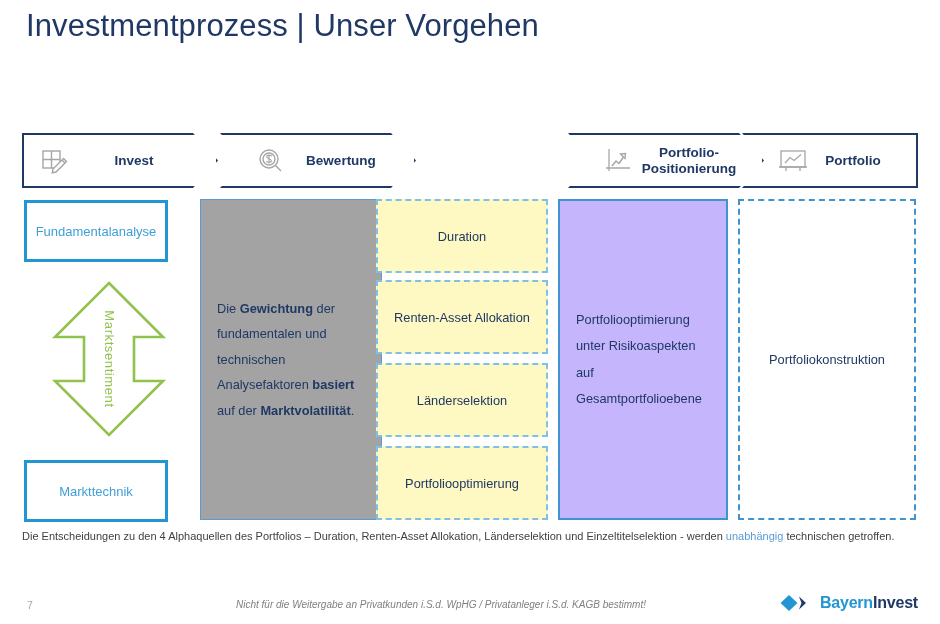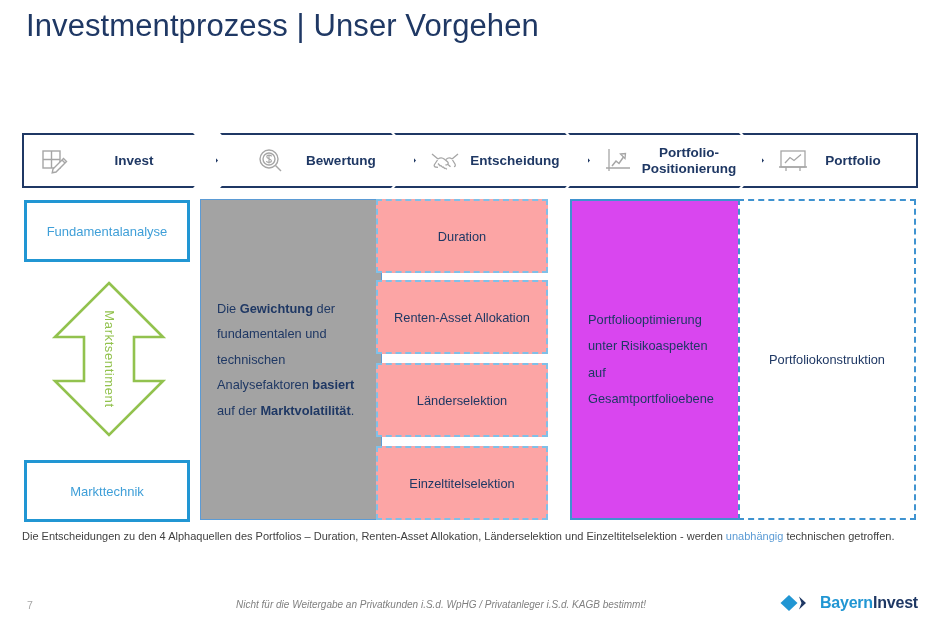--- a/index.html
+++ b/index.html
@@ -116,21 +116,21 @@
     width: 896px;
     height: 325px;
   }
 
   
   .col1 { position: absolute; left: 0; top: 0; width: 170px; height: 325px; }
 
   .blue-box {
     position: absolute;
     left: 2px;
-    width: 166px;
+    width: 144px;
     border: 3px solid #2196d3;
     background: #ffffff;
     display: flex;
     align-items: center;
     justify-content: center;
     font-size: 13px;
     color: #3f9fd8;
   }
   .box-fundamental { top: 3px; height: 62px; }
   .box-markttechnik { top: 263px; height: 62px; }
@@ -176,41 +176,41 @@
   .col2-text b { font-weight: bold; }
 
   
   .col3 { position: absolute; left: 354px; top: 0; width: 172px; height: 325px; }
   .dashed-box {
     position: absolute;
     left: 0;
     width: 172px;
     height: 74px;
     border: 2px dashed #7fc0e8;
-    background: #fca5a5;
+    background: #fef9c3;
     display: flex;
     align-items: center;
     justify-content: center;
     font-size: 12.8px;
     color: #1f3864;
   }
   .d1 { top: 2px; }
   .d2 { top: 83px; }
   .d3 { top: 166px; }
   .d4 { top: 249px; }
 
   
   .col4 {
     position: absolute;
-    left: 548px;
+    left: 536px;
     top: 2px;
     width: 170px;
     height: 321px;
     border: 2px solid #3f93d0;
-    background: #d946ef;
+    background: #c4b5fd;
     display: flex;
     align-items: center;
   }
   .col4-text {
     padding: 0 16px;
     font-size: 12.8px;
     line-height: 2.05;
     color: #1f3864;
   }
 
@@ -314,34 +314,20 @@
         <svg width="30" height="28" viewBox="0 0 30 28" fill="none" stroke="currentColor" stroke-width="1.4">
           <circle cx="13" cy="12" r="9"></circle>
           <circle cx="13" cy="12" r="6"></circle>
           <path d="M13 7.5 V16.5 M15.4 9.4 C15.4 8.4 14.3 8.1 13 8.1 C11.7 8.1 10.8 8.7 10.8 9.7 C10.8 12 15.4 11.3 15.4 13.7 C15.4 14.8 14.3 15.4 13 15.4 C11.7 15.4 10.6 15 10.6 14" stroke-width="1.1"></path>
           <line x1="19.5" y1="18.5" x2="25" y2="24"></line>
         </svg>
       </span>
       <span class="chev-label">Bewertung</span>
     </div>
 
-    <div class="chevron chev-3">
-      <span class="chev-icon">
-        <svg width="32" height="28" viewBox="0 0 32 28" fill="none" stroke="currentColor" stroke-width="1.3">
-          <path d="M3 7 L9 12 M29 7 L23 12"></path>
-          <path d="M9 12 C11 10.5 13.5 10.5 15.5 12.2 L18.5 14.8 C19.6 15.8 19.4 17.2 18.2 17.6 L16.5 18"></path>
-          <path d="M23 12 C21 10.5 18.5 11 17 12.5"></path>
-          <path d="M8.5 13 L5.5 17.5 C4.8 18.6 5.3 19.8 6.5 20 L9 20.3"></path>
-          <path d="M9 16.5 L11.5 19.2 M11.5 18.2 L14 20.6 M14 19.8 L16 21.8 M16.4 21 L17.8 22.4"></path>
-          <path d="M23.5 13 L26 17 C26.7 18.2 26.2 19.4 25 19.7"></path>
-          <path d="M19 17.5 L21.5 19.8"></path>
-        </svg>
-      </span>
-      <span class="chev-label">Entscheidung</span>
-    </div>
 
     <div class="chevron chev-4">
       <span class="chev-icon">
         <svg width="30" height="28" viewBox="0 0 30 28" fill="none" stroke="currentColor" stroke-width="1.3">
           <line x1="5" y1="2" x2="5" y2="24"></line>
           <line x1="2" y1="21" x2="26" y2="21"></line>
           <path d="M8 19 L12 14 L15 16.5 L20.5 8.5" stroke-width="1.5"></path>
           <path d="M16.5 7 L21.5 6.5 L21 11.5 Z" fill="#ffffff"></path>
         </svg>
       </span>
@@ -391,21 +377,21 @@
       <div class="dashed-box d1">
         <span>Duration</span>
       </div>
       <div class="dashed-box d2">
         <span>Renten-Asset Allokation</span>
       </div>
       <div class="dashed-box d3">
         <span>Länderselektion</span>
       </div>
       <div class="dashed-box d4">
-        <span>Einzeltitelselektion</span>
+        <span>Portfoliooptimierung</span>
       </div>
     </div>
 
     <div class="col4">
       <div class="col4-text">Portfoliooptimierung unter Risikoaspekten auf Gesamtportfolioebene</div>
     </div>
 
     <div class="col5">
       <div class="col5-text">Portfoliokonstruktion</div>
     </div>

